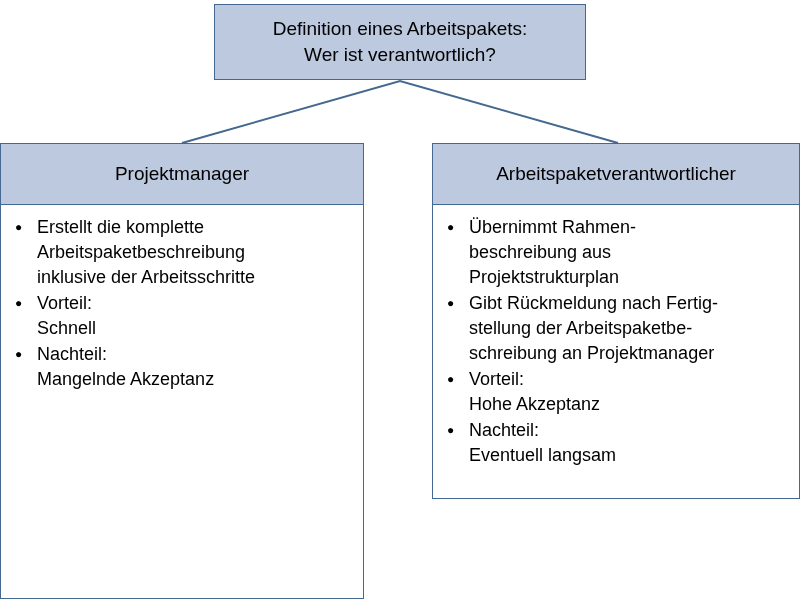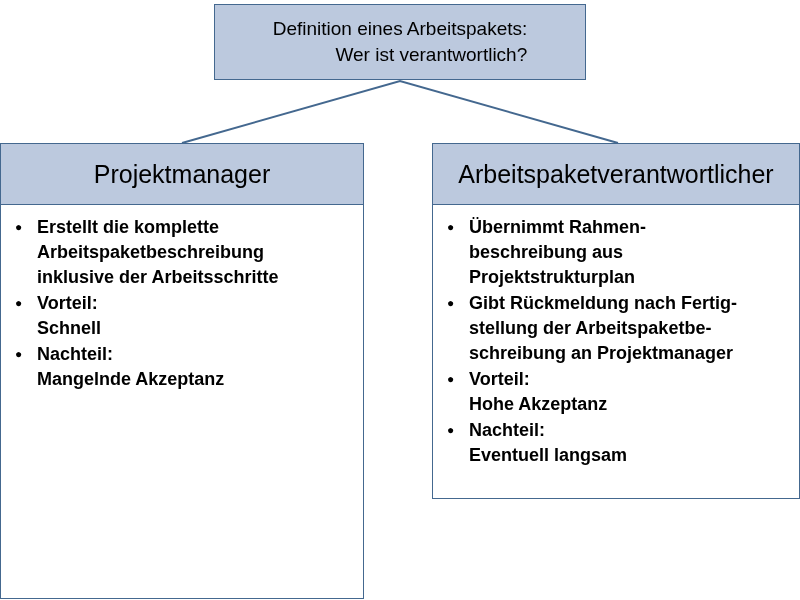--- a/index.html
+++ b/index.html
@@ -41,46 +41,44 @@
     height: 76px;
     display: flex;
     align-items: center;
     justify-content: center;
     text-align: center;
   }
   #root-node .node-title {
     font-size: 19px;
     line-height: 26px;
     white-space: pre-line;
-    text-align: right;
   }
   
   .branch {
     position: absolute;
     box-sizing: border-box;
     border: 1px solid #44688f;
     background: #ffffff;
     display: flex;
     flex-direction: column;
   }
   .branch-header {
     background: #bcc9de;
     border-bottom: 1px solid #44688f;
     height: 60px;
     display: flex;
     align-items: center;
     justify-content: center;
-    font-size: 25px;
+    font-size: 19px;
     text-align: center;
   }
   .branch-body {
     flex: 1;
     padding: 10px 6px 4px 6px;
     box-sizing: border-box;
-    font-weight: bold;
   }
   ul.bullets {
     list-style: none;
     margin: 0;
     padding: 0;
   }
   ul.bullets > li {
     position: relative;
     padding-left: 30px;
     margin-bottom: 1px;

